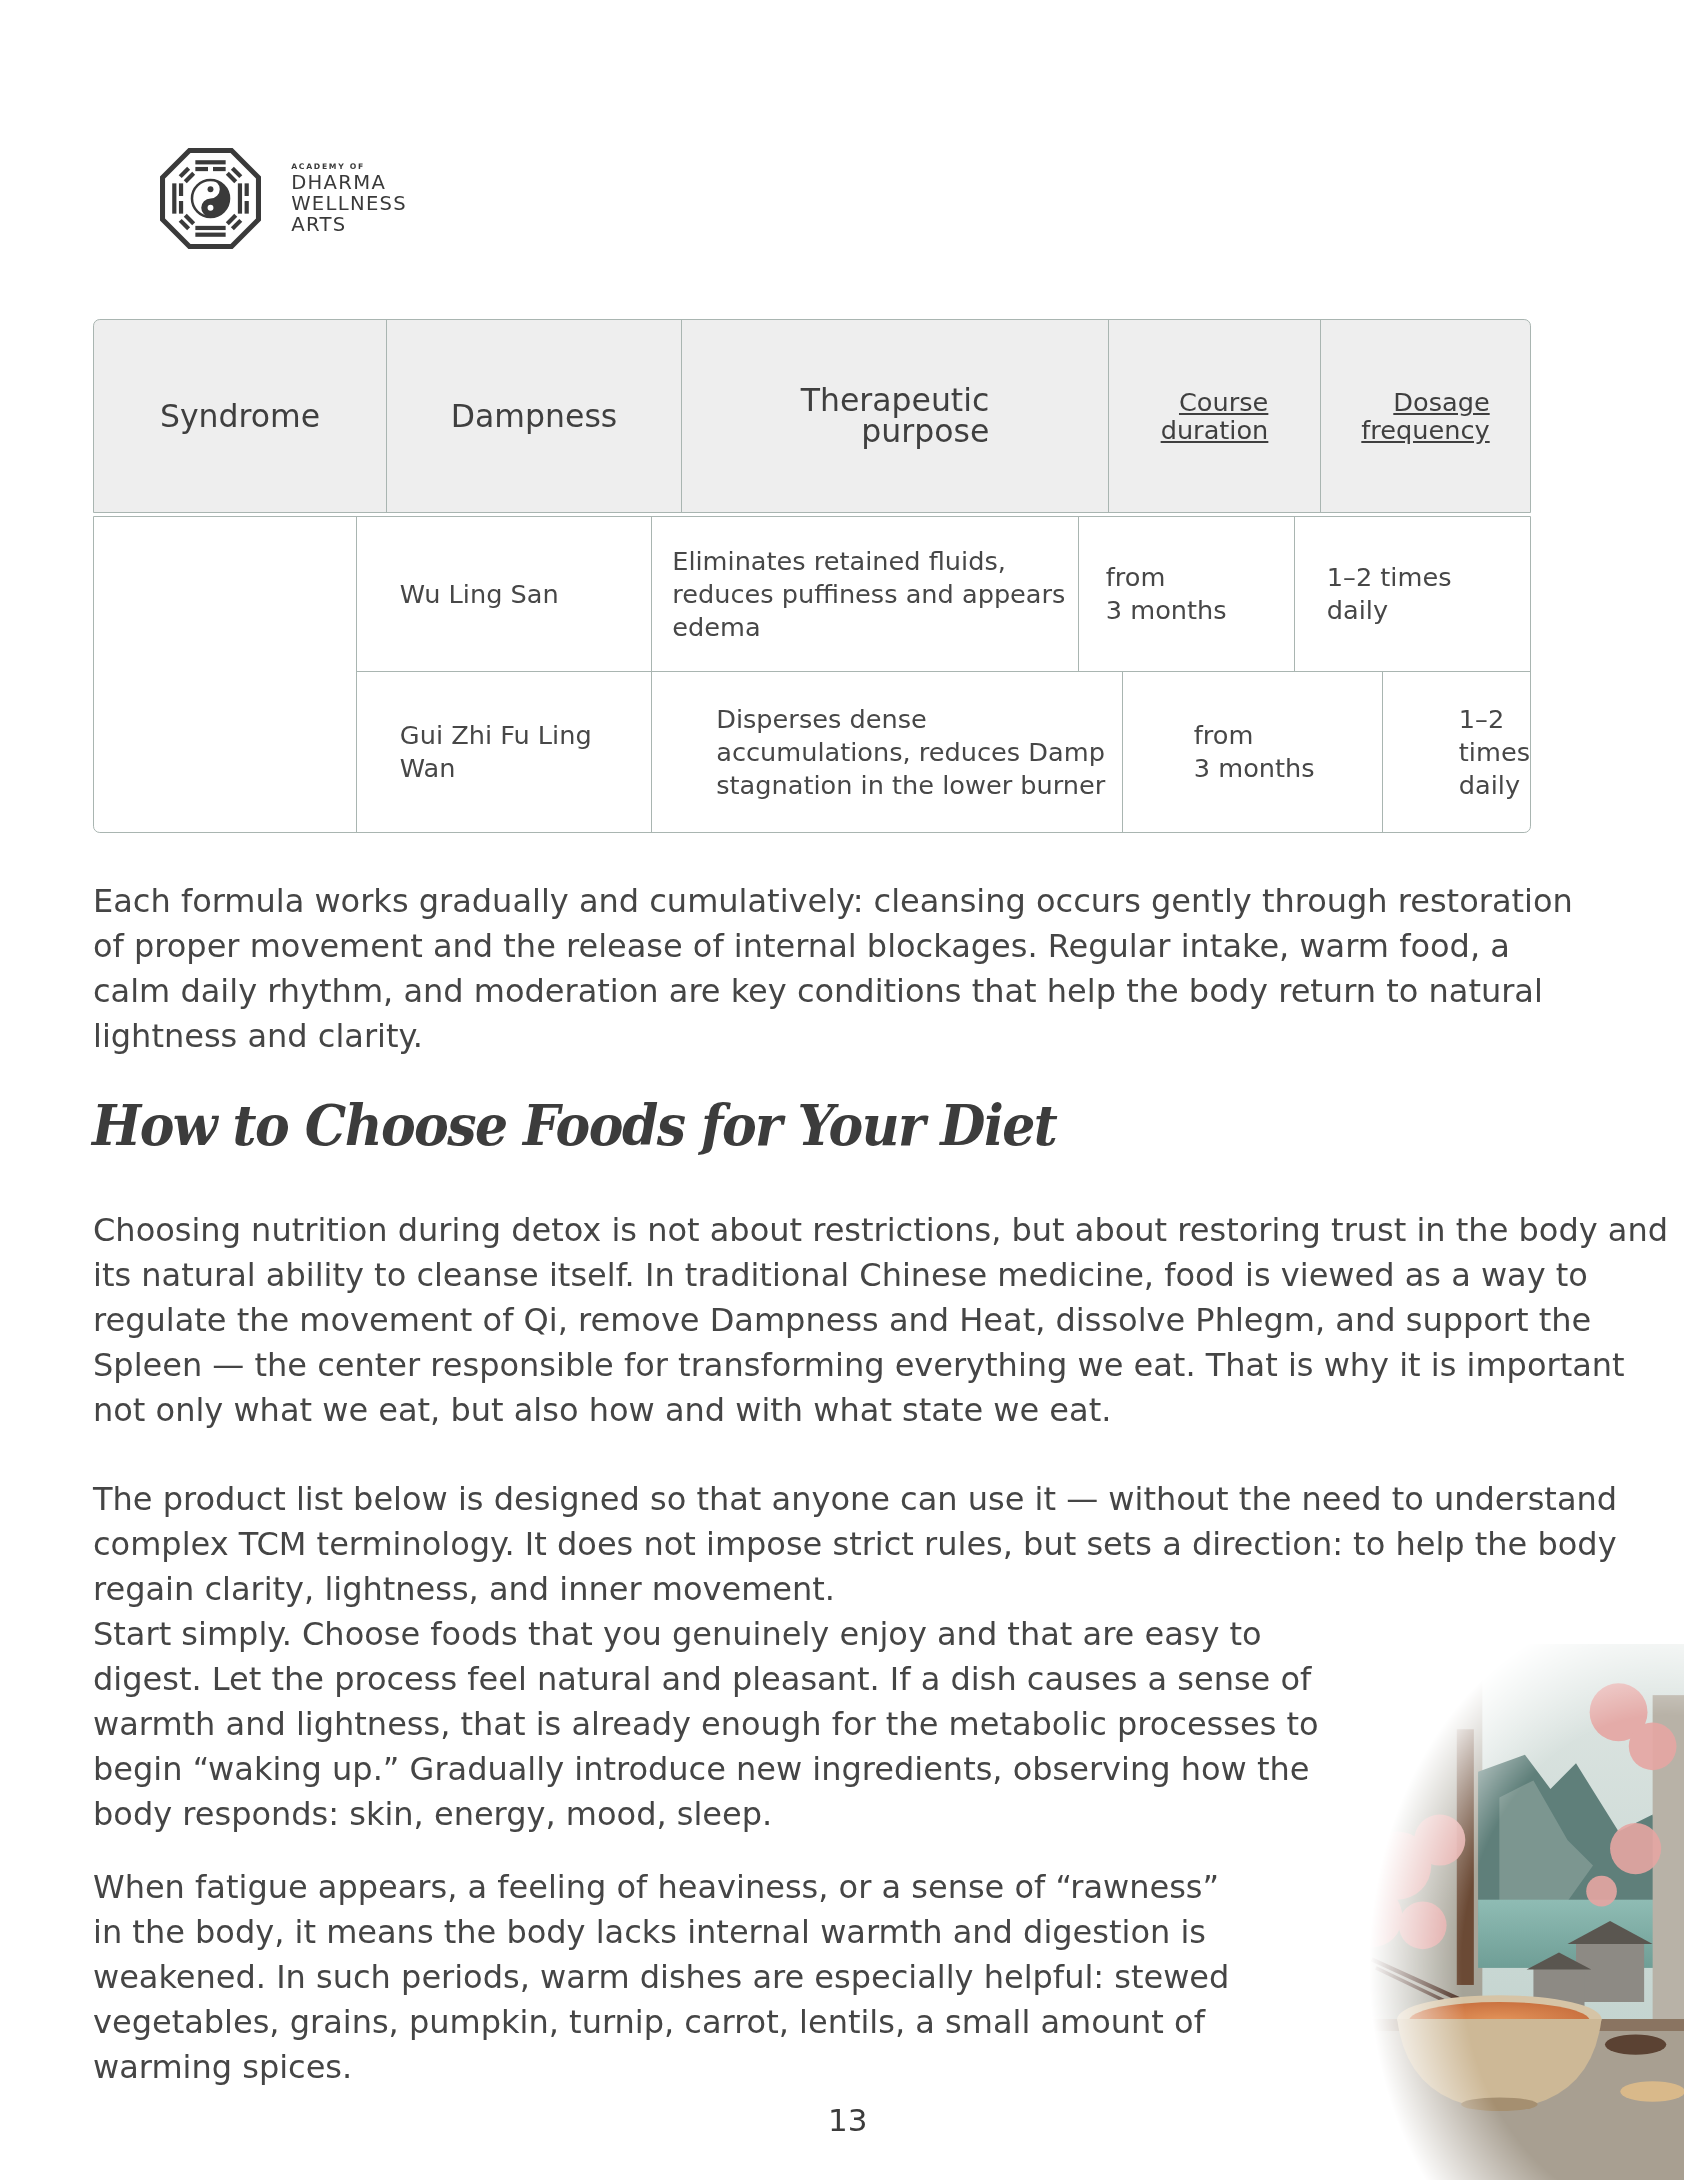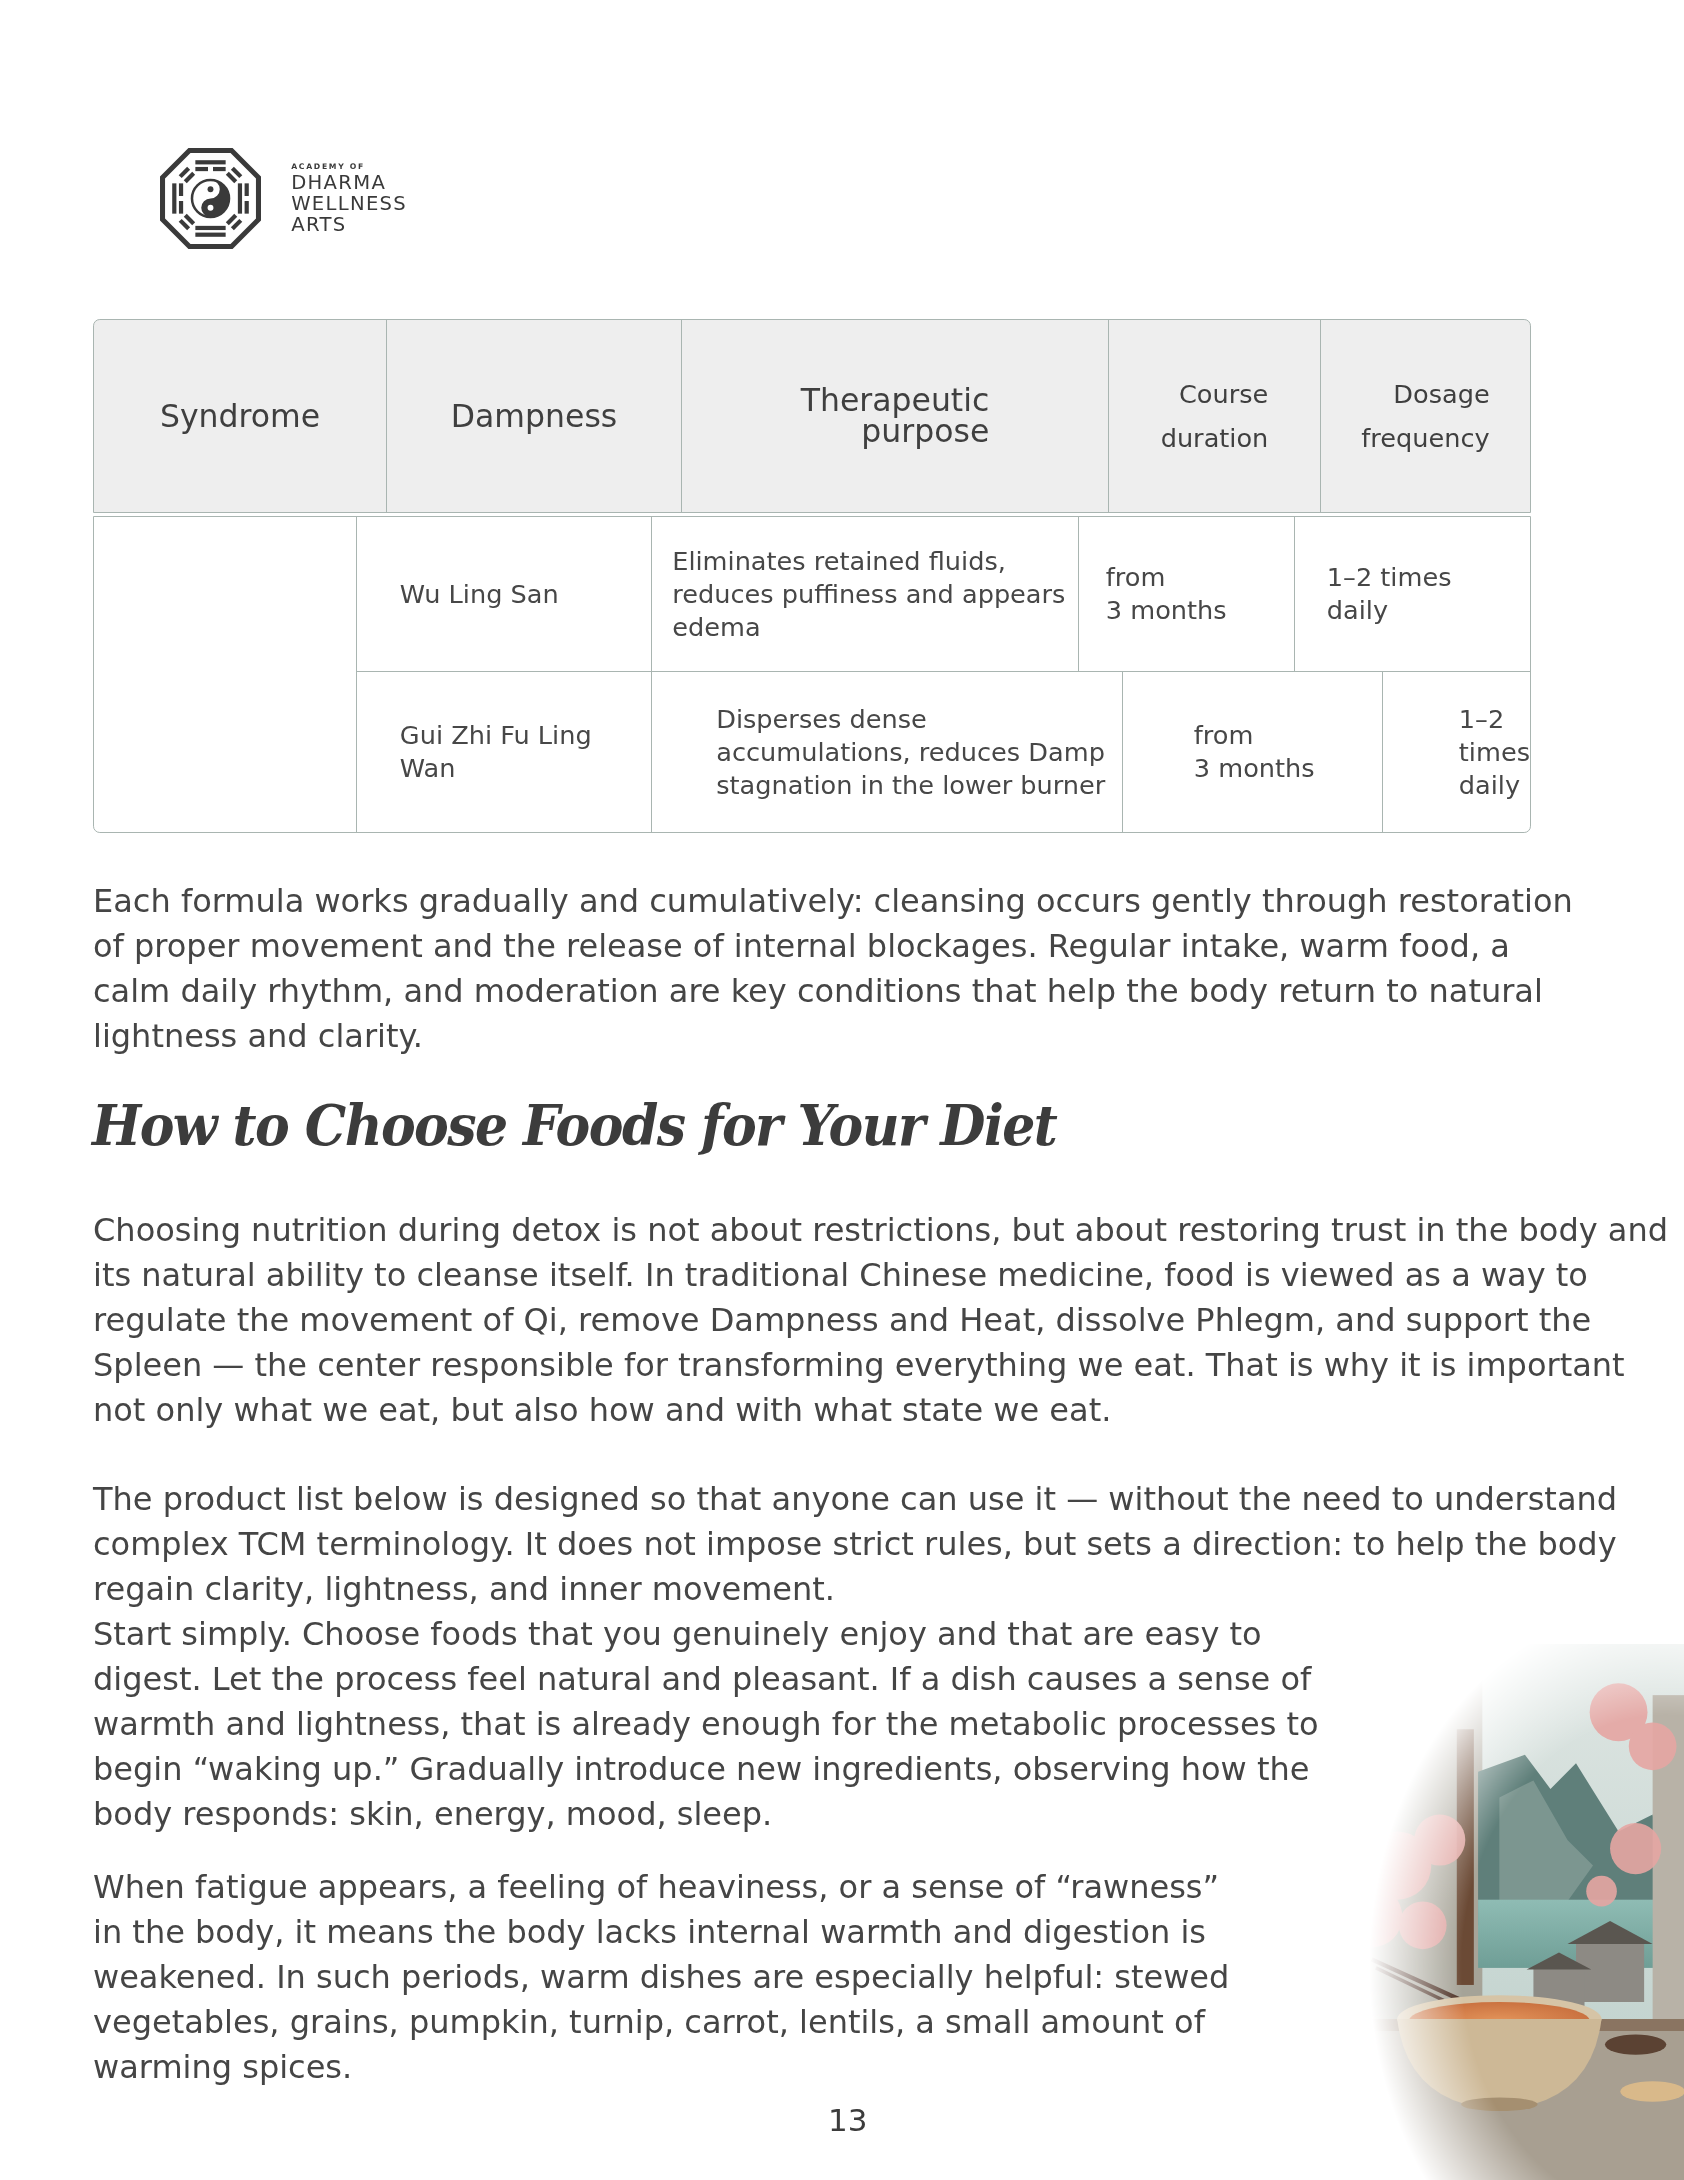--- a/index.html
+++ b/index.html
@@ -14,21 +14,21 @@
   .logo-big { font-size: 19.6px; font-weight: normal; letter-spacing: 1.3px; line-height: 21px; }
 
   
   .tbl { position: absolute; left: 93px; top: 319px; width: 1438px; }
   .thead { display: flex; height: 194px; background: #eeeeee; border: 1.7px solid #a9b5b1;
            border-radius: 6.8px 6.8px 0 0; box-sizing: border-box; }
   .th { display: flex; align-items: center; justify-content: center; text-align: right;
         border-right: 1.7px solid #a9b5b1; box-sizing: border-box; color: #3f3f3f; }
   .th:last-child { border-right: none; }
   .th.big { font-size: 31.5px; line-height: 31px; }
-  .th.small { font-size: 25.6px; line-height: 44px; }
+  .th.small { font-size: 25.6px; line-height: 28px; text-decoration: underline; }
   .tbody { position: relative; height: 317px; margin-top: 3.4px; border: 1.7px solid #a9b5b1;
            border-radius: 0 0 6.8px 6.8px; box-sizing: border-box; display: flex; }
   .syn-col { width: 293px; border-right: 1.7px solid #a9b5b1; box-sizing: border-box; }
   .rows { flex: 1; display: flex; flex-direction: column; }
   .trow { display: flex; box-sizing: border-box; }
   .trow.r1 { height: 155px; border-bottom: 1.7px solid #a9b5b1; }
   .trow.r2 { flex: 1; gap: 44px; }
   .td { box-sizing: border-box; border-right: 1.7px solid #a9b5b1; display: flex; align-items: center;
         font-size: 25.6px; line-height: 33px; color: #474747; }
   .td:last-child { border-right: none; }

